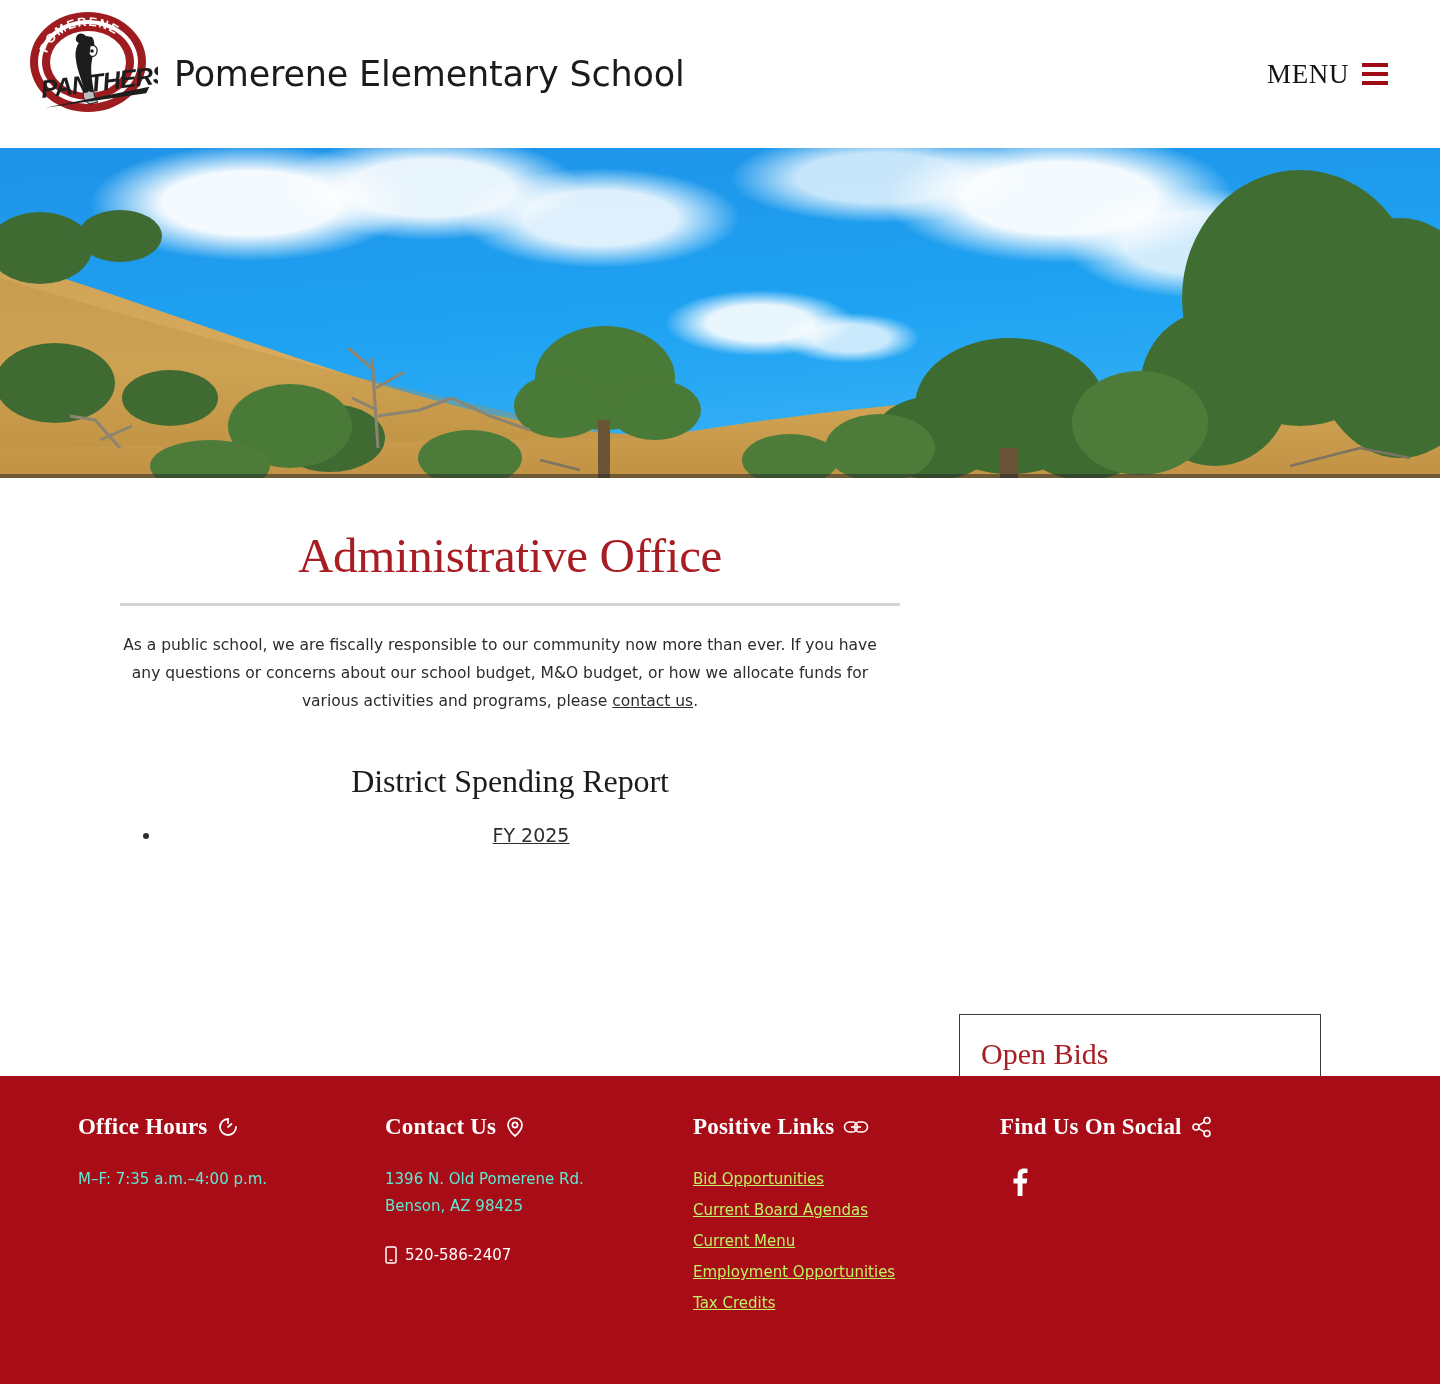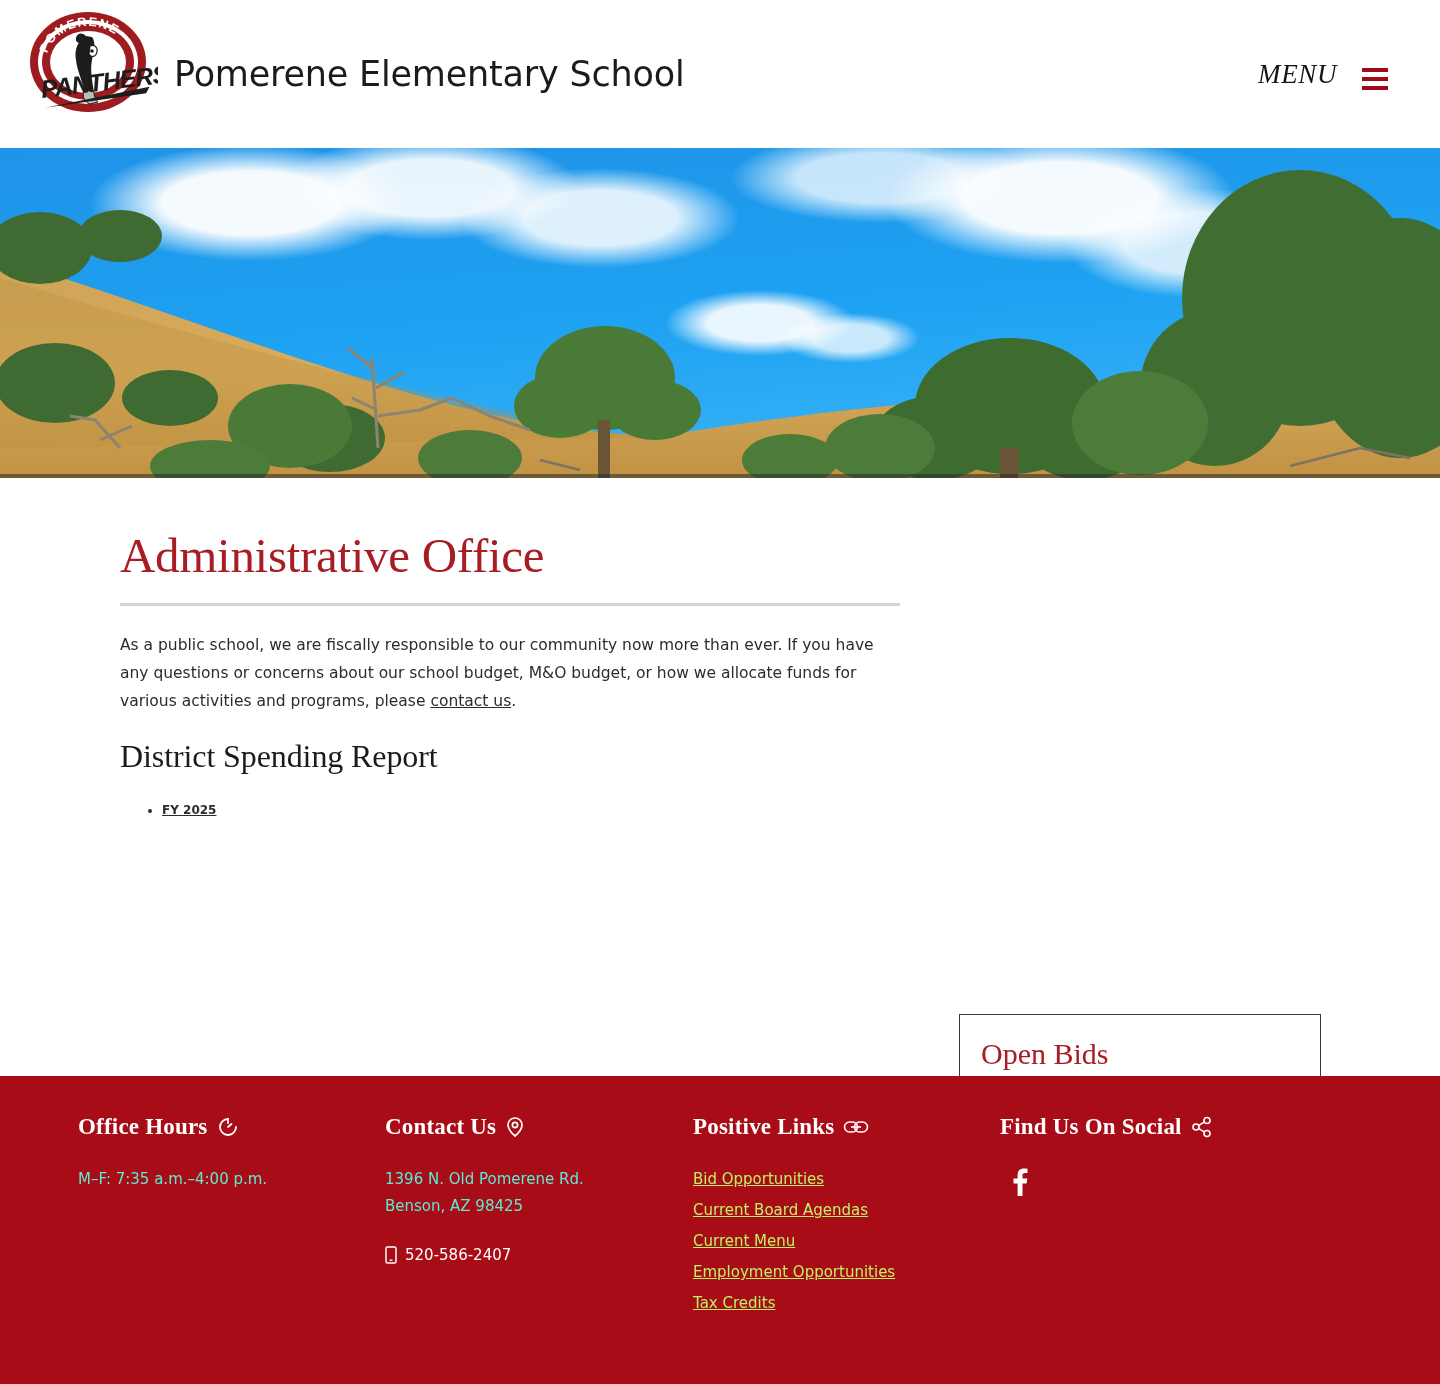--- a/index.html
+++ b/index.html
@@ -37,25 +37,24 @@
     font-weight: 400;
     color: #1b1b1b;
     letter-spacing: -0.2px;
     line-height: 1;
     margin-left: 6px;
   }
 
   .menu-toggle {
     margin-left: auto;
     display: flex;
-    align-items: flex-end;
-    gap: 25px;
+    align-items: center;
+    gap: 13px;
     cursor: pointer;
     padding-right: 4px;
-    font-style: italic;
   }
 
   .menu-label {
     font-family: "Liberation Serif", serif;
     font-size: 27px;
     color: #141414;
     letter-spacing: 0.6px;
   }
 
   .hamburger { display: flex; flex-direction: column; gap: 5px; }
@@ -80,20 +79,21 @@
   .main-area {
     display: flex;
     padding: 0;
     height: 598px;
     position: relative;
   }
 
   .content-col {
     width: 900px;
     padding: 52px 0 0 120px;
+    text-align: center;
   }
 
   .page-title {
     font-family: "Liberation Serif", serif;
     font-size: 49px;
     font-weight: 400;
     color: #a81c23;
     line-height: 1.05;
     letter-spacing: -0.3px;
   }
@@ -116,34 +116,33 @@
   .body-copy a {
     color: #2c2c2c;
     text-decoration: underline;
   }
 
   .subhead {
     font-family: "Liberation Serif", serif;
     font-size: 32px;
     font-weight: 400;
     color: #1b1b1b;
-    margin-top: 23px;
+    margin-top: 48px;
     letter-spacing: -0.1px;
   }
 
   .doc-list {
     margin-top: 22px;
     padding-left: 42px;
   }
   .doc-list li {
     font-family: "DejaVu Sans", sans-serif;
-    font-size: 12px;
+    font-size: 19px;
     line-height: 26px;
     color: #2c2c2c;
-    font-weight: bold;
   }
   .doc-list li a {
     color: #2c2c2c;
     text-decoration: underline;
   }
 
   
   .sidebar {
     position: absolute;
     left: 959px;

